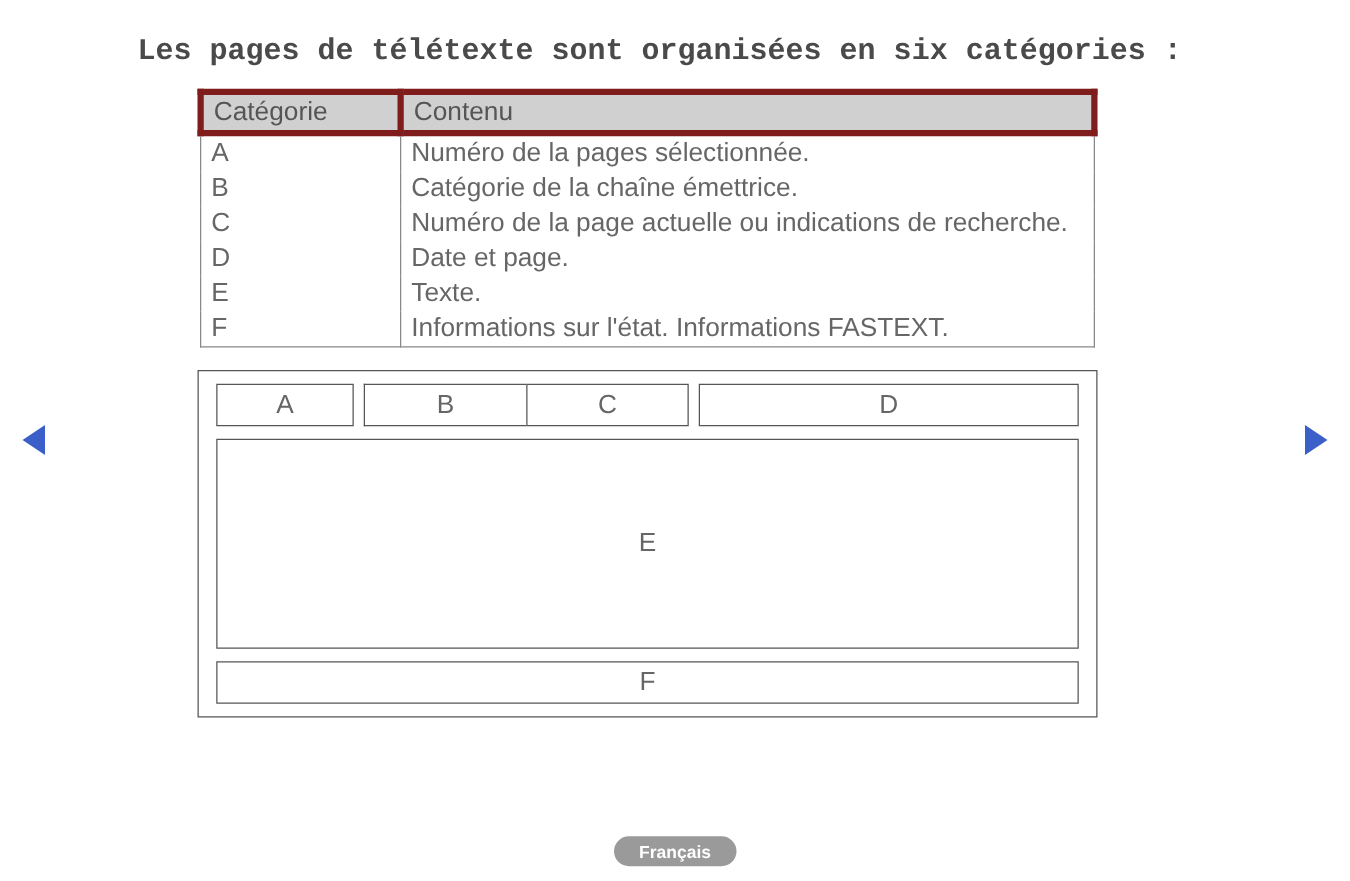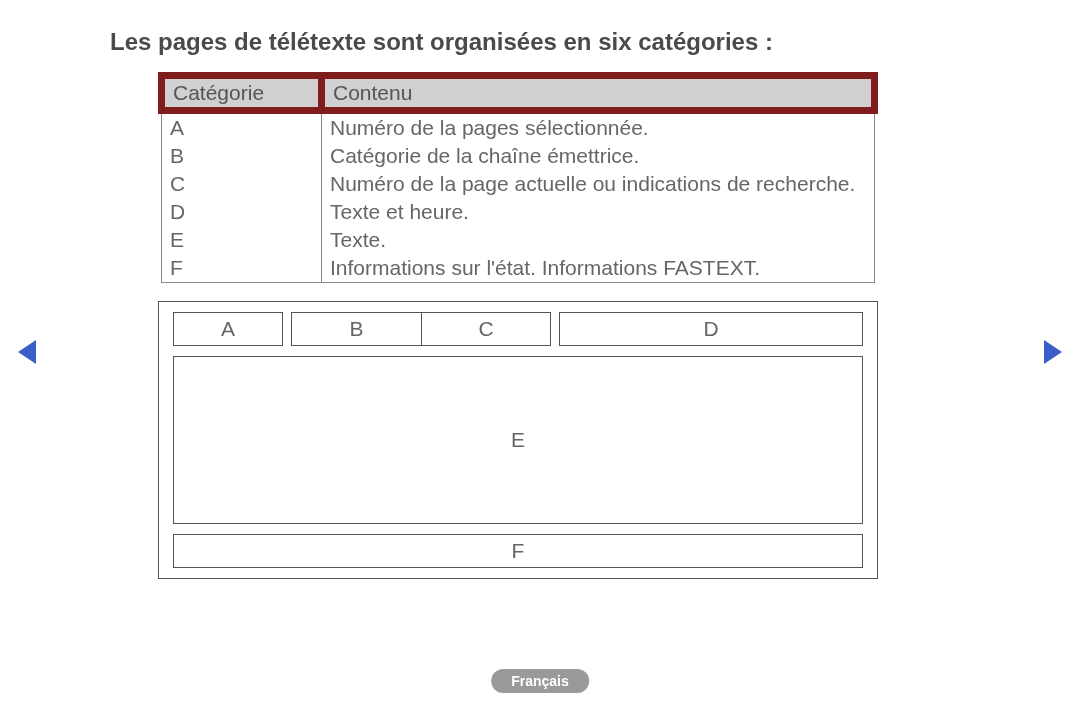--- a/index.html
+++ b/index.html
@@ -14,37 +14,38 @@
     background: #fff;
   }
   .page {
     padding: 28px 110px 0 110px;
   }
   .title {
     font-size: 24px;
     font-weight: bold;
     color: #4a4a4a;
     margin-bottom: 16px;
+    font-family: Liberation Mono, monospace;
   }
   .table-wrap {
     margin-left: 48px;
     width: 720px;
   }
   table.cat {
     border-collapse: collapse;
     width: 100%;
     font-size: 21px;
     color: #666;
   }
   table.cat th {
     background: #d0d0d0;
     text-align: left;
     font-weight: normal;
     padding: 2px 8px;
-    border: 7px solid #7f1d1d;
+    border: 5px solid #7f1d1d;
     color: #555;
     font-size: 21px;
   }
   table.cat td {
     padding: 2px 8px;
     border-left: 1px solid #888;
     border-right: 1px solid #888;
     vertical-align: top;
   }
   table.cat tr.lastrow td {
@@ -157,21 +158,21 @@
         <tr>
           <td>B</td>
           <td>Catégorie de la chaîne émettrice.</td>
         </tr>
         <tr>
           <td>C</td>
           <td>Numéro de la page actuelle ou indications de recherche.</td>
         </tr>
         <tr>
           <td>D</td>
-          <td>Texte et heure.</td>
+          <td>Date et page.</td>
         </tr>
         <tr>
           <td>E</td>
           <td>Texte.</td>
         </tr>
         <tr class="lastrow">
           <td>F</td>
           <td>Informations sur l'état. Informations FASTEXT.</td>
         </tr>
       </tbody>

